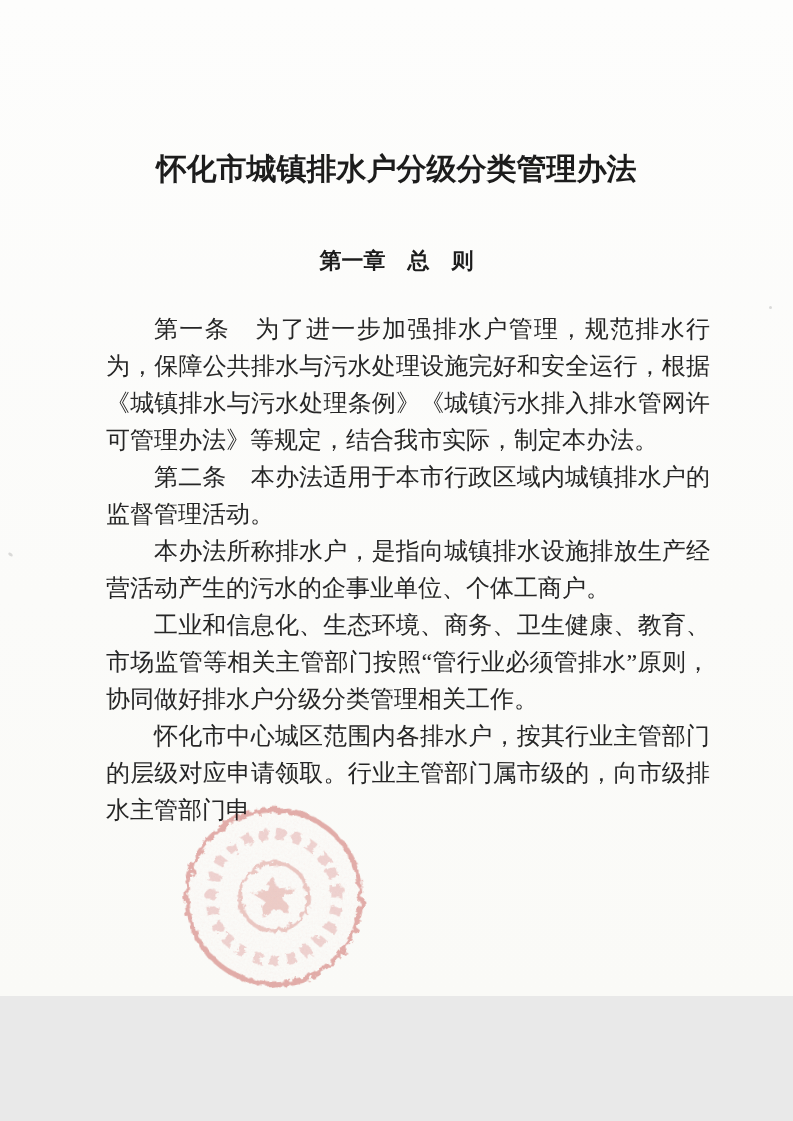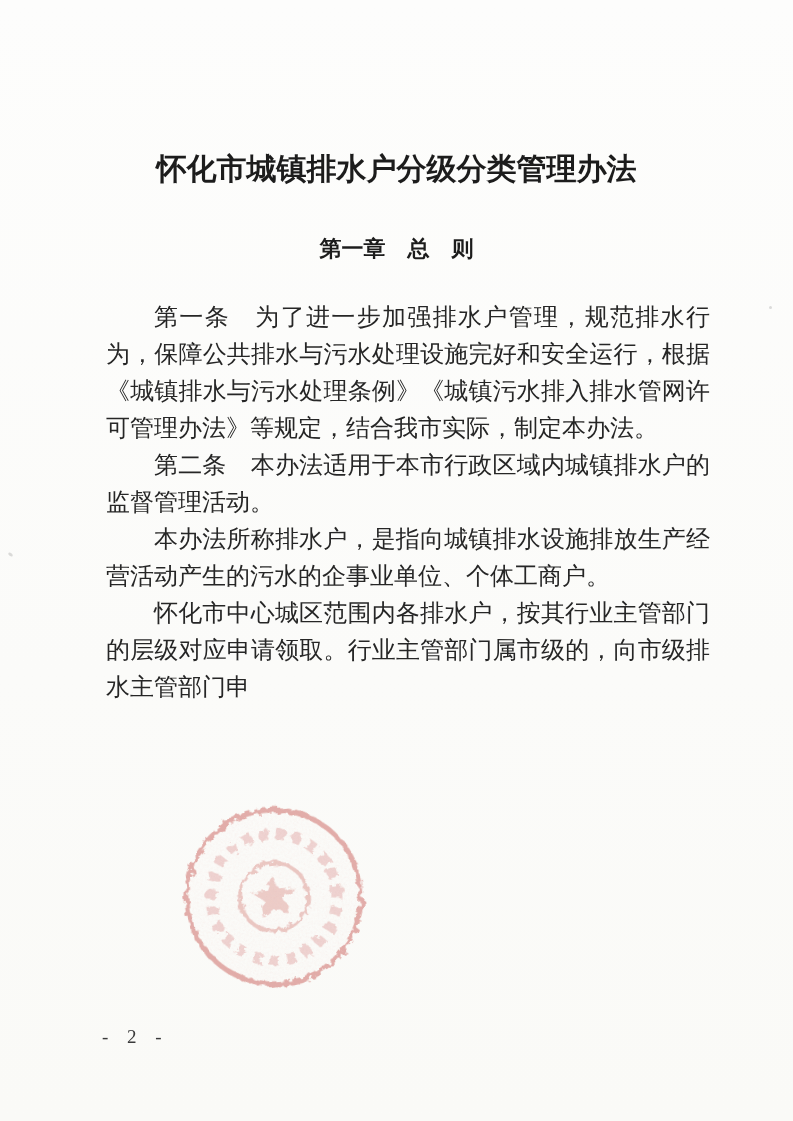--- a/index.html
+++ b/index.html
@@ -1,37 +1,37 @@
 <!DOCTYPE html>
 <html><head>
 <meta charset="utf-8">
 <style>
   html, body { margin: 0; padding: 0; background: #e9e9e9; }
   .page {
     position: relative;
     width: 793px;
-    height: 1121px;
+    height: 996px;
     margin: 0 auto;
     background: linear-gradient(180deg, #fdfdfc 0%, #fbfbf9 60%, #fafaf7 100%);
     overflow: hidden;
     color: #212121;
   }
   .doc-title {
     margin: 0;
     padding-top: 150px;
     text-align: center;
     font-family: "Liberation Serif", "DejaVu Serif", serif;
     font-weight: bold;
     font-size: 30px;
     line-height: 38px;
     letter-spacing: 0px;
     color: #1c1c1c;
   }
   .chapter {
-    margin: 4px;
+    margin: 16px;
     padding-top: 44px;
     text-align: center;
     font-family: "Liberation Sans", "DejaVu Sans", sans-serif;
     font-weight: bold;
     font-size: 22px;
     line-height: 26px;
     color: #1c1c1c;
   }
   .body-text {
     margin: 37px 0 0 106px;
@@ -85,20 +85,21 @@
 <div class="page">
 
   <h1 class="doc-title">怀化市城镇排水户分级分类管理办法</h1>
 
   <h2 class="chapter">第一章　总　则</h2>
 
   <div class="body-text">
     <p>第一条　为了进一步加强排水户管理，规范排水行为，保障公共排水与污水处理设施完好和安全运行，根据《城镇排水与污水处理条例》《城镇污水排入排水管网许可管理办法》等规定，结合我市实际，制定本办法。</p>
     <p>第二条　本办法适用于本市行政区域内城镇排水户的监督管理活动。</p>
     <p>本办法所称排水户，是指向城镇排水设施排放生产经营活动产生的污水的企事业单位、个体工商户。</p>
+    <p>工业和信息化、生态环境、商务、卫生健康、教育、市场监管等相关主管部门按照“管行业必须管排水”原则，协同做好排水户分级分类管理相关工作。</p>
     <p>怀化市中心城区范围内各排水户，按其行业主管部门的层级对应申请领取。行业主管部门属市级的，向市级排水主管部门申</p>
   </div>
 
   <div class="seal" style="color: rgb(198, 71, 64);">
     <svg viewBox="0 0 186 186" xmlns="http://www.w3.org/2000/svg">
       <defs>
         <filter id="roughen" x="-20%" y="-20%" width="140%" height="140%">
           <feTurbulence type="fractalNoise" baseFrequency="0.13" numOctaves="3" seed="7" result="noise"></feTurbulence>
           <feDisplacementMap in="SourceGraphic" in2="noise" scale="9"></feDisplacementMap>
         </filter>

